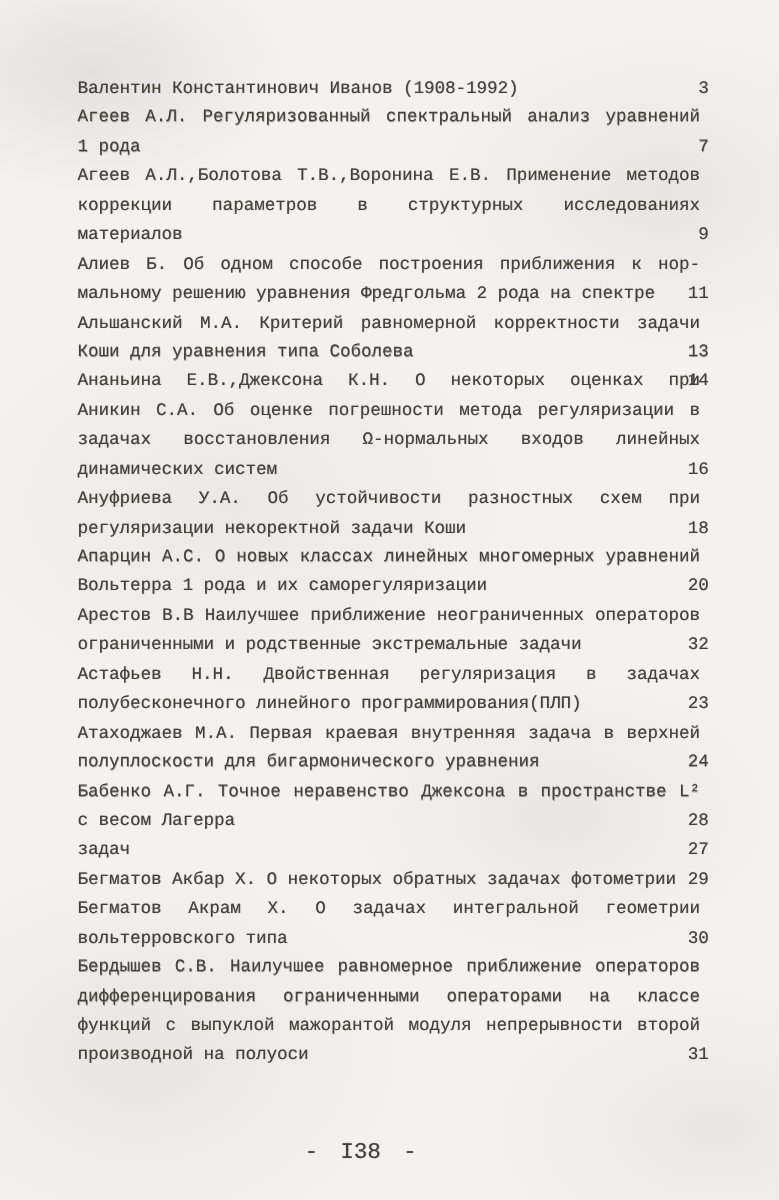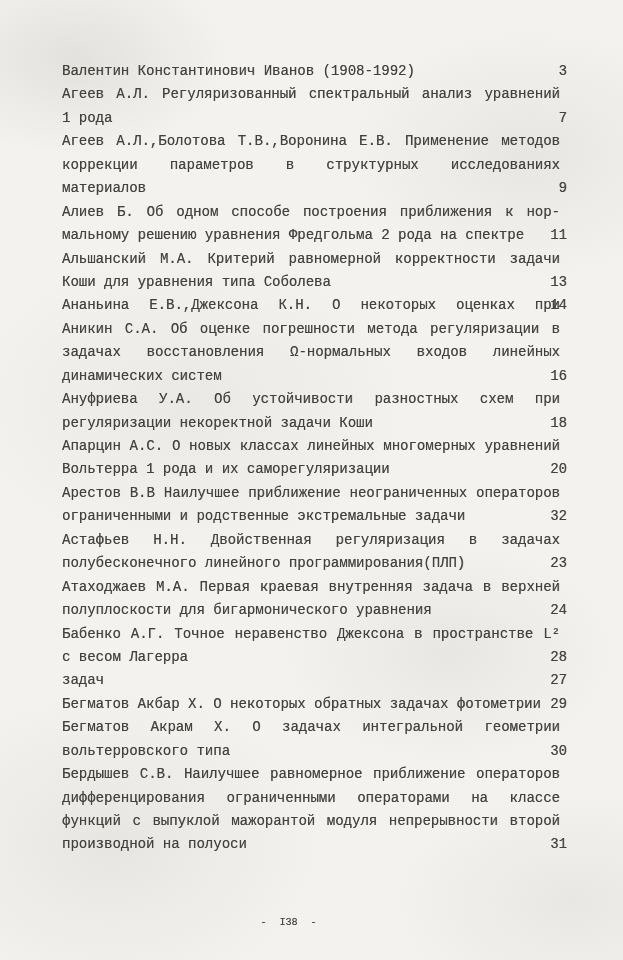--- a/index.html
+++ b/index.html
@@ -56,21 +56,21 @@
     right: 0; bottom: 0;
     height: 23.45px;
     line-height: 23.45px;
     text-align: right;
   }
   .footer {
     position: absolute;
     top: 911px; left: 0;
     width: 577px;
     text-align: center;
-    font-size: 10px;
+    font-size: 18px;
     line-height: 23px;
     word-spacing: 7px;
   }
 </style>
 </head>
 <body>
 
 <div class="page">
   <div class="toc">
       <div class="entry">

